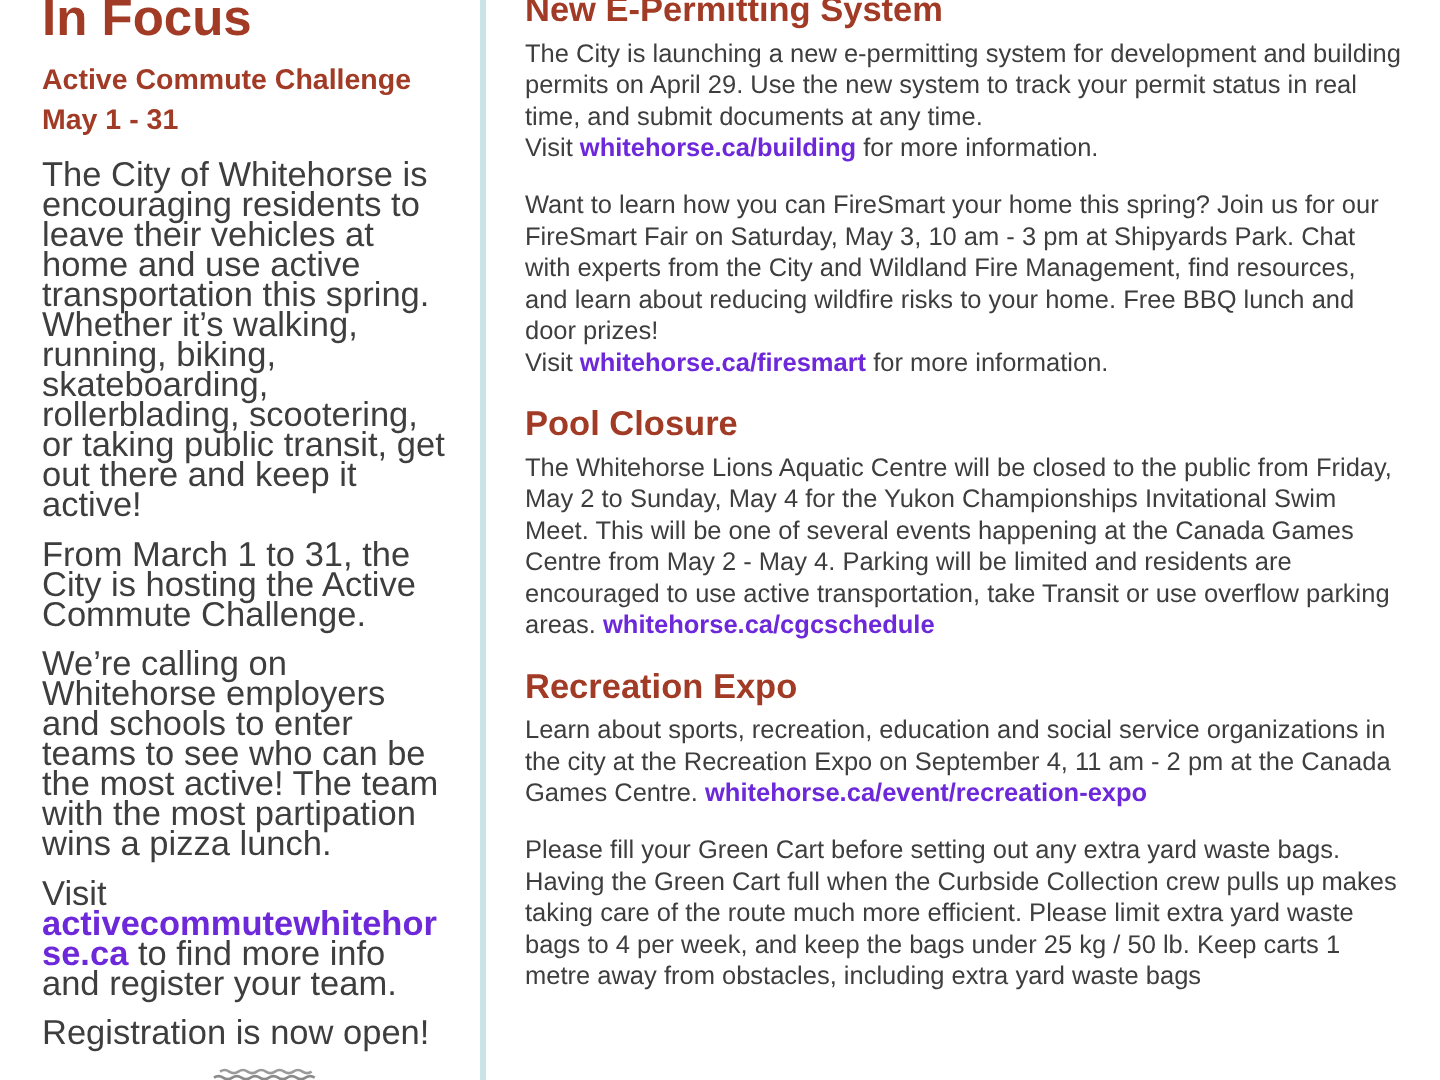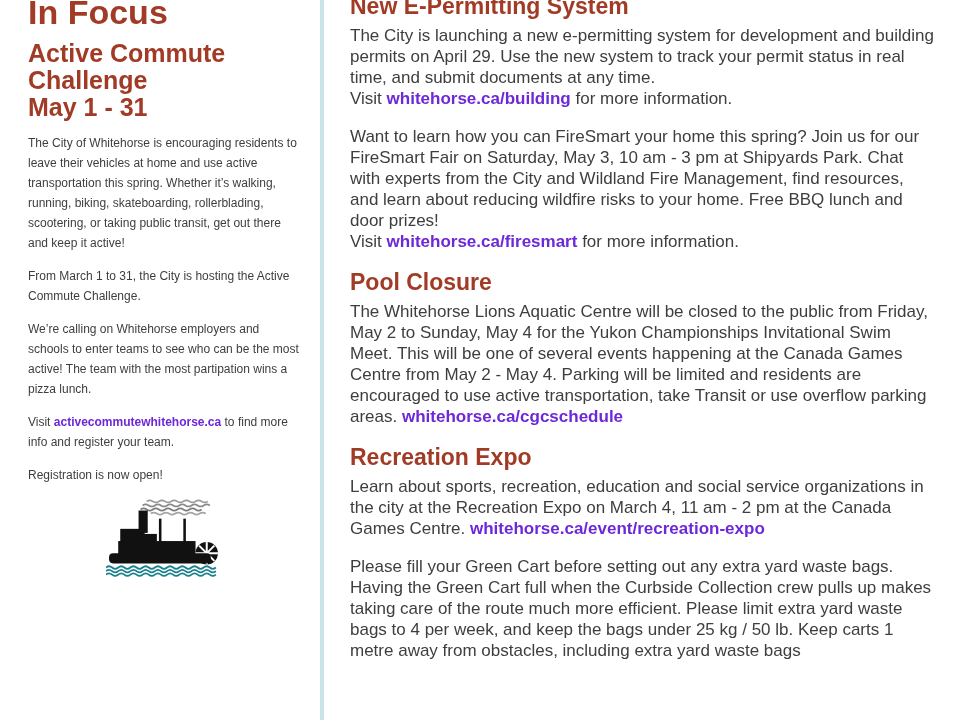--- a/index.html
+++ b/index.html
@@ -33,28 +33,28 @@
     padding-right: 26px;
   }
   h1.in-focus {
     font-size: 34px;
     line-height: 38px;
     font-weight: bold;
     color: #a23b26;
     margin: 0 0 9px 0;
   }
   h2.subtitle {
-    font-size: 25px;
+    font-size: 19px;
     line-height: 27px;
     font-weight: bold;
     color: #a23b26;
     margin: 0 0 12px 0;
   }
   .left-col p {
-    font-size: 12px;
+    font-size: 23px;
     line-height: 20px;
     color: #3e3e3e;
     margin: 0 0 13px 0;
   }
   .right-col p {
     font-size: 17px;
     line-height: 21px;
     color: #3e3e3e;
     margin: 0;
   }
@@ -148,21 +148,21 @@
       <p><span>Want to learn how you can FireSmart your home this spring? Join us for our FireSmart Fair on Saturday, May 3, 10 am - 3 pm at Shipyards Park. Chat with experts from the City and Wildland Fire Management, find resources, and learn about reducing wildfire risks to your home. Free BBQ lunch and door prizes!</span><br><span>Visit </span><a class="link" href="#">whitehorse.ca/firesmart</a><span> for more information.</span></p>
     </section>
 
     <section>
       <h3 class="section-heading">Pool Closure</h3>
       <p><span>The Whitehorse Lions Aquatic Centre will be closed to the public from Friday, May 2 to Sunday, May 4 for the Yukon Championships Invitational Swim Meet. This will be one of several events happening at the Canada Games Centre from May 2 - May 4. Parking will be limited and residents are encouraged to use active transportation, take Transit or use overflow parking areas. </span><a class="link" href="#">whitehorse.ca/cgcschedule</a></p>
     </section>
 
     <section>
       <h3 class="section-heading">Recreation Expo</h3>
-      <p><span>Learn about sports, recreation, education and social service organizations in the city at the Recreation Expo on March 4, 11 am - 2 pm at the Canada Games Centre. </span><a class="link" href="#">whitehorse.ca/event/recreation-expo</a></p>
+      <p><span>Learn about sports, recreation, education and social service organizations in the city at the Recreation Expo on September 4, 11 am - 2 pm at the Canada Games Centre. </span><a class="link" href="#">whitehorse.ca/event/recreation-expo</a></p>
     </section>
 
     <section>
       <p><span>Please fill your Green Cart before setting out any extra yard waste bags. Having the Green Cart full when the Curbside Collection crew pulls up makes taking care of the route much more efficient. Please limit extra yard waste bags to 4 per week, and keep the bags under 25 kg / 50 lb. Keep carts 1 metre away from obstacles, including extra yard waste bags</span></p>
     </section>
 
   </main>
 </div>
 
 </body></html>

